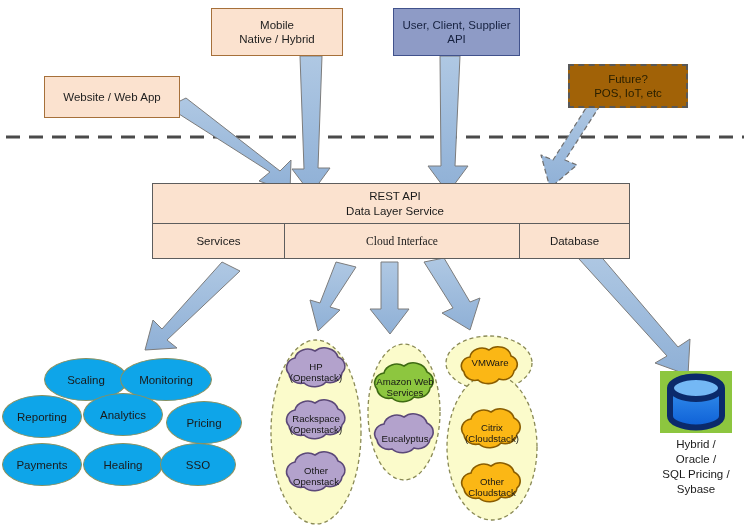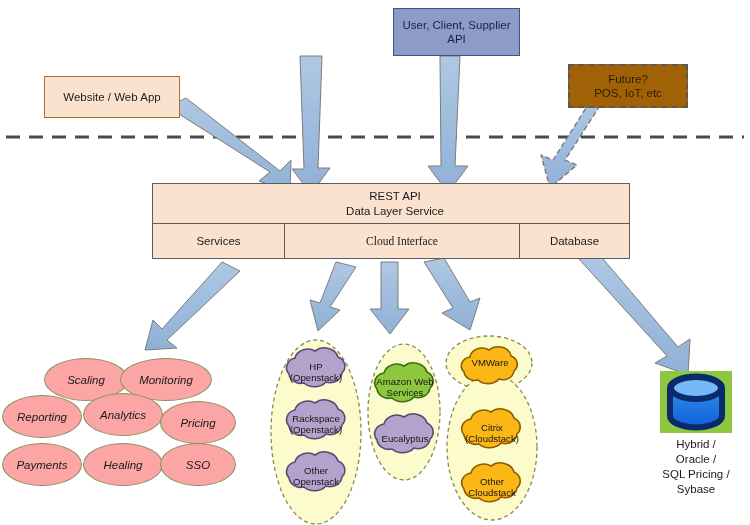--- a/index.html
+++ b/index.html
@@ -14,23 +14,23 @@
   
   .srcbox{background:#FBE2CF;border:1px solid #A6703A;font-size:11.5px;color:#1d1d1d;}
   .apibox{background:#8E9BC6;border:1px solid #41528C;font-size:11.5px;color:#16213f;}
   .futurebox{background:#a16207;border:2px dashed #585858;font-size:11.5px;color:#2a2000;}
 
   
   .restbox{background:#FBE2CF;border:1px solid #5d5d5d;font-size:11.5px;}
   .restcell{background:#FBE2CF;border:1px solid #5d5d5d;font-size:11.5px;}
 
   
-  .ell{position:absolute;box-sizing:border-box;background:#fca5a5;
+  .ell{position:absolute;box-sizing:border-box;background:#0ea5e9;
        border:1px solid #8A9160;border-radius:50%;display:flex;align-items:center;
-       justify-content:center;text-align:center;font-size:11.5px;color:#1a1a1a;font-style:italic;}
+       justify-content:center;text-align:center;font-size:11.5px;color:#1a1a1a;}
 
   
   .dblabel{position:absolute;text-align:center;font-size:11.5px;line-height:1.3;color:#1a1a1a;}
 
   .cloudtxt{font-size:9.6px;line-height:1.12;text-anchor:middle;}
 </style>
 </head>
 <body>
 
 <div id="canvas">
@@ -117,20 +117,24 @@
       <rect x="660" y="371" width="72" height="62" fill="#8DC63F"></rect>
       <path d="M670,388 a25,11 0 0 1 52,0 l0,28 a25,11 0 0 1 -52,0 z" fill="url(#cylg)" stroke="#0B2A6B" stroke-width="6"></path>
       <ellipse cx="696" cy="388" rx="25" ry="11" fill="#74B8F5" stroke="#0B2A6B" stroke-width="6"></ellipse>
     </g>
   </svg>
 
   <div class="node srcbox" style="left:44px;top:76px;width:136px;height:42px;">
     <span>Website / Web App</span>
   </div>
 
+  <div class="node srcbox" style="left:211px;top:8px;width:132px;height:48px;flex-direction:column;">
+    <span>Mobile</span>
+    <span>Native / Hybrid</span>
+  </div>
 
   <div class="node apibox" style="left:393px;top:8px;width:127px;height:48px;flex-direction:column;">
     <span>User, Client, Supplier</span>
     <span>API</span>
   </div>
 
   <div class="node futurebox" style="left:568px;top:64px;width:120px;height:44px;flex-direction:column;">
     <span>Future?</span>
     <span>POS, IoT, etc</span>
   </div>
@@ -155,21 +159,21 @@
   </div>
   <div class="ell" style="left:120px;top:358px;width:92px;height:43px;">
     <span>Monitoring</span>
   </div>
   <div class="ell" style="left:2px;top:395px;width:80px;height:43px;">
     <span>Reporting</span>
   </div>
   <div class="ell" style="left:83px;top:393px;width:80px;height:43px;">
     <span>Analytics</span>
   </div>
-  <div class="ell" style="left:160px;top:401px;width:76px;height:43px;">
+  <div class="ell" style="left:166px;top:401px;width:76px;height:43px;">
     <span>Pricing</span>
   </div>
   <div class="ell" style="left:2px;top:443px;width:80px;height:43px;">
     <span>Payments</span>
   </div>
   <div class="ell" style="left:83px;top:443px;width:80px;height:43px;">
     <span>Healing</span>
   </div>
   <div class="ell" style="left:160px;top:443px;width:76px;height:43px;">
     <span>SSO</span>

